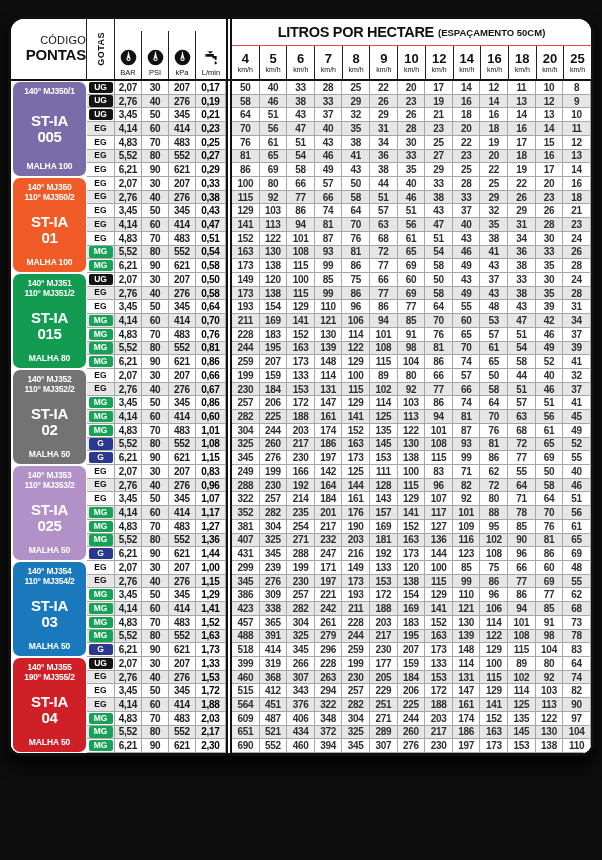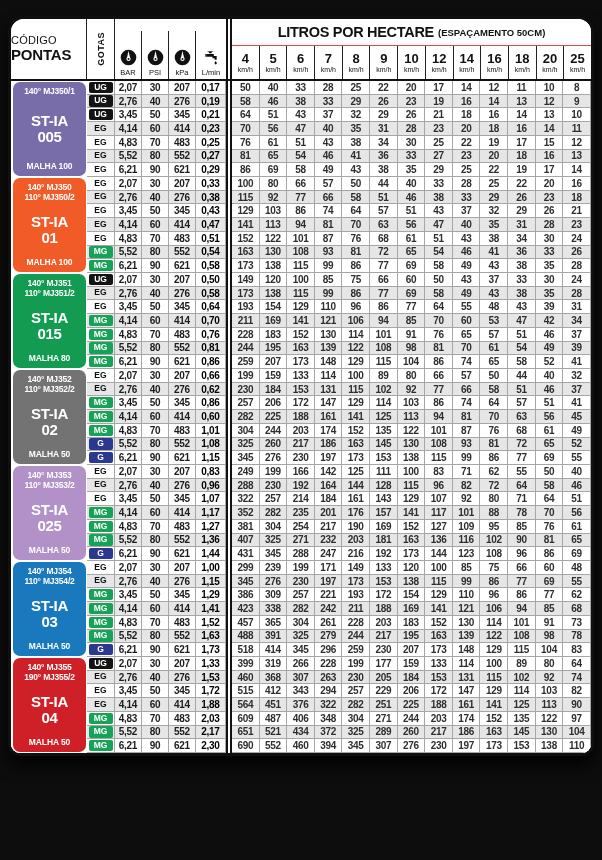--- a/index.html
+++ b/index.html
@@ -6,21 +6,21 @@
   *{box-sizing:border-box;}
   .stage{position:relative;width:602px;height:860px;background:#0d0d0d;overflow:hidden;
          font-family:"Liberation Sans",sans-serif;}
   .card{position:absolute;left:8px;top:16px;width:586px;height:740px;background:#fff;
         border:3px solid #101010;border-radius:16px 16px 12px 12px;overflow:hidden;
         display:flex;flex-direction:column;box-shadow:0 10px 16px rgba(0,0,0,.85);}
   
   .thead{display:flex;height:62px;border-bottom:2px solid #111;flex:none;background:#fff;}
   .h-left{display:flex;width:215px;flex:none;}
   .h-codigo{width:76px;flex:none;border-right:1px solid #222;display:flex;flex-direction:column;
-            align-items:flex-start;justify-content:center;line-height:1.05;}
+            align-items:flex-end;justify-content:center;line-height:1.05;}
   .codigo-l1{font-size:11px;font-weight:400;color:#111;letter-spacing:.2px;}
   .codigo-l2{font-size:15px;font-weight:700;color:#111;letter-spacing:-.2px;}
   .h-gotas{width:28px;flex:none;border-right:1px solid #222;display:flex;align-items:center;justify-content:center;}
   .gotas-txt{writing-mode:vertical-rl;transform:rotate(180deg);font-size:9px;font-weight:700;color:#111;letter-spacing:.5px;}
   .h-press{display:flex;flex-direction:column;align-items:center;justify-content:flex-end;
            border-right:1px solid #222;padding-bottom:2px;}
   .h-press.bar,.h-press.psi,.h-press.kpa{width:27px;flex:none;margin-top:12px;}
   .h-press.lmin{width:30px;flex:none;border-right:none;}
   .h-press svg{display:block;margin-bottom:2px;}
   .h-press .u-label{font-size:7.5px;font-weight:400;color:#111;}
@@ -759,21 +759,21 @@
               <div class="cell val">40</div>
               <div class="cell val">32</div>
             </div>
             <div class="row alt">
               <div class="cell badge-cell">
                 <span class="badge" style="background: transparent; color: rgb(16, 16, 16);">EG</span>
               </div>
               <div class="cell num bar">2,76</div>
               <div class="cell num psi">40</div>
               <div class="cell num kpa">276</div>
-              <div class="cell num lmin">0,62</div>
+              <div class="cell num lmin">0,67</div>
               <div class="vdiv"></div>
               <div class="cell val">230</div>
               <div class="cell val">184</div>
               <div class="cell val">153</div>
               <div class="cell val">131</div>
               <div class="cell val">115</div>
               <div class="cell val">102</div>
               <div class="cell val">92</div>
               <div class="cell val">77</div>
               <div class="cell val">66</div>

